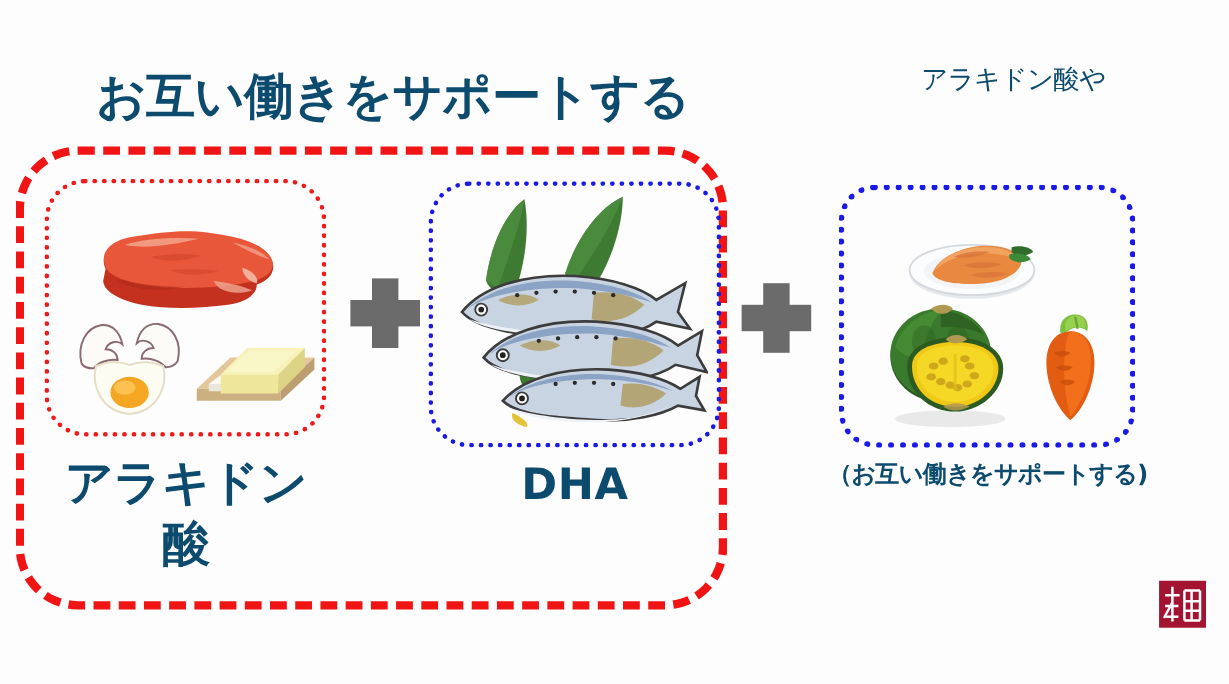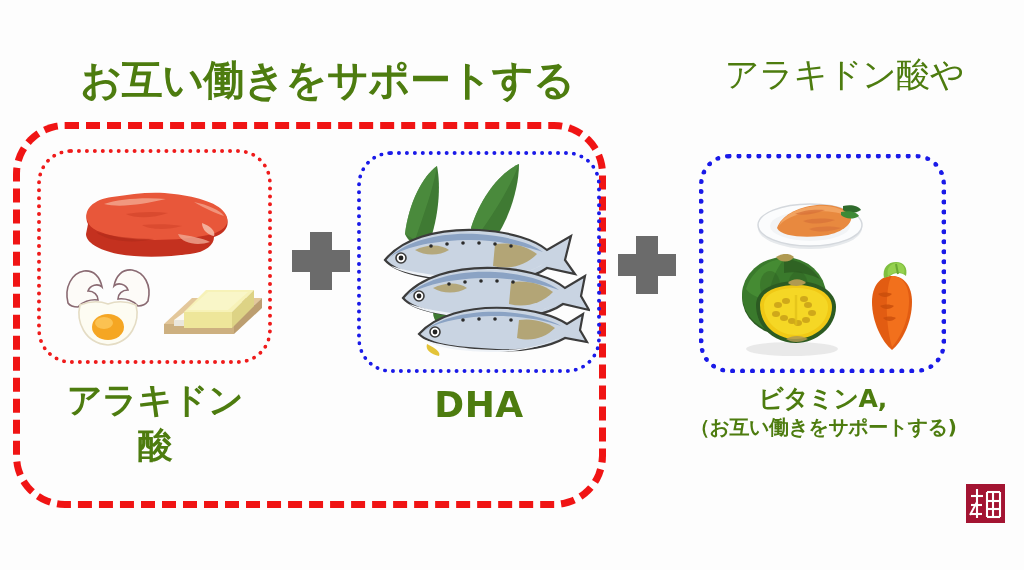--- a/index.html
+++ b/index.html
@@ -7,21 +7,21 @@
     padding: 0;
     background: #ffffff;
   }
   #canvas {
     position: relative;
     width: 1024px;
     height: 570px;
     background: #fdfdfd;
     overflow: hidden;
     font-family: "DejaVu Sans", "Liberation Sans", sans-serif;
-    color: #4d7c0f;
+    color: #0c4a6e;
   }
 
   
   .title-main {
     position: absolute;
     left: 0;
     top: 58px;
     width: 655px;
     text-align: center;
     font-size: 41px;
@@ -29,21 +29,21 @@
     letter-spacing: -0.5px;
     line-height: 1.12;
     white-space: nowrap;
   }
   .title-right {
     position: absolute;
     left: 665px;
     top: 52px;
     width: 359px;
     text-align: center;
-    font-size: 34px;
+    font-size: 22px;
     font-weight: 400;
     line-height: 1.32;
     letter-spacing: -0.5px;
   }
   .title-right span { display: block; white-space: nowrap; }
 
   
   .outer-dashed {
     position: absolute;
     left: 13px;
@@ -101,21 +101,21 @@
   #plus-1 { left: 292px; top: 232px; }
   #plus-2 { left: 618px; top: 236px; }
 
   
   .cap-ara {
     position: absolute;
     left: 37px;
     top: 378px;
     width: 236px;
     text-align: center;
-    font-size: 35px;
+    font-size: 40px;
     font-weight: 700;
     line-height: 1.28;
     letter-spacing: -0.5px;
   }
   .cap-ara span { display: block; }
   .cap-dha {
     position: absolute;
     left: 357px;
     top: 384px;
     width: 244px;
@@ -339,21 +339,20 @@
     <path d="M30 18 C40 18 47 27 47 43 C47 62 38 80 30 89 C26 76 24 56 25 40 C26 28 27 22 30 18 Z" fill="#f2701c"></path>
     <path d="M16 36 C20 34 26 34 30 36 C26 40 20 40 16 36 Z" fill="#c94d0c" opacity="0.85"></path>
     <path d="M18 48 C22 46 28 46 32 48 C28 52 22 52 18 48 Z" fill="#c94d0c" opacity="0.85"></path>
     <path d="M21 60 C25 58 30 58 34 60 C30 64 25 64 21 60 Z" fill="#c94d0c" opacity="0.8"></path>
     <path d="M22 20 C20 10 26 4 34 4 C42 4 46 10 44 18 C40 14 32 14 28 18 Z" fill="#7fbf3f"></path>
     <path d="M26 18 C24 10 29 5 35 5 C41 5 44 10 42 16 C38 13 31 14 28 17 Z" fill="#95d14f"></path>
     <path d="M34 6 L36 16" stroke="#6aa833" stroke-width="2"></path>
   </svg>
 
   <div class="cap-vit">
-    <span>ビタミンA,</span>
     <span class="small">（お互い働きをサポートする)</span>
   </div>
 
   <div class="seal">
     <svg width="39" height="39" viewBox="0 0 39 39">
       <rect x="0" y="0" width="39" height="39" fill="#a31432"></rect>
       <g stroke="#ffffff" stroke-width="2.1" fill="none">
         <path d="M5 12 L17 12"></path>
         <path d="M11 5 L11 34"></path>
         <path d="M5 21 L16 21"></path>

